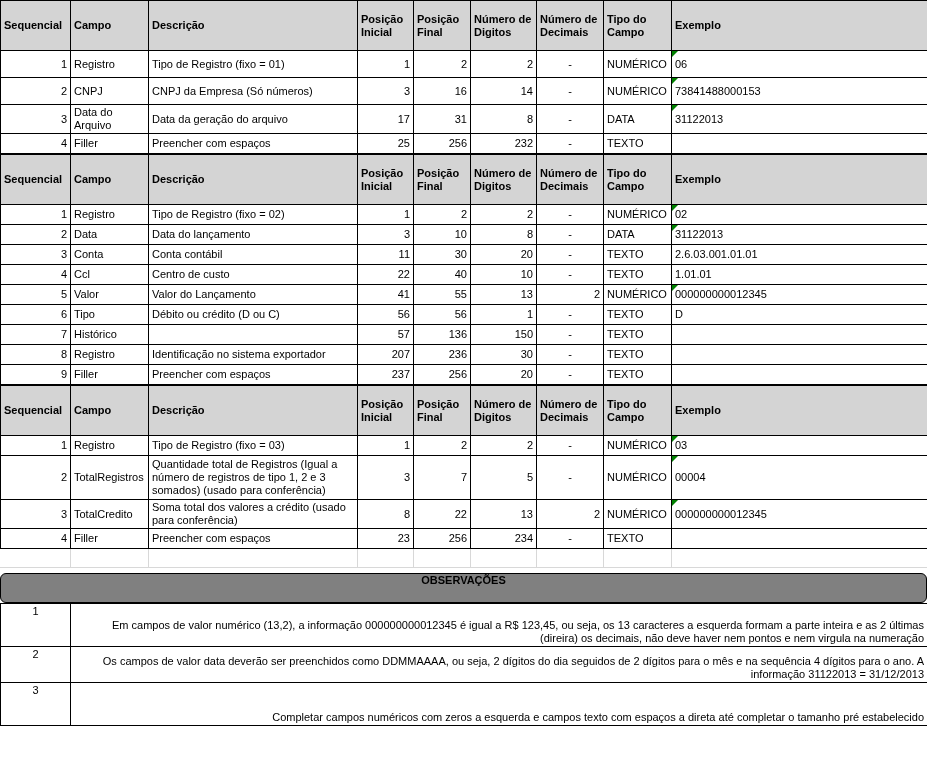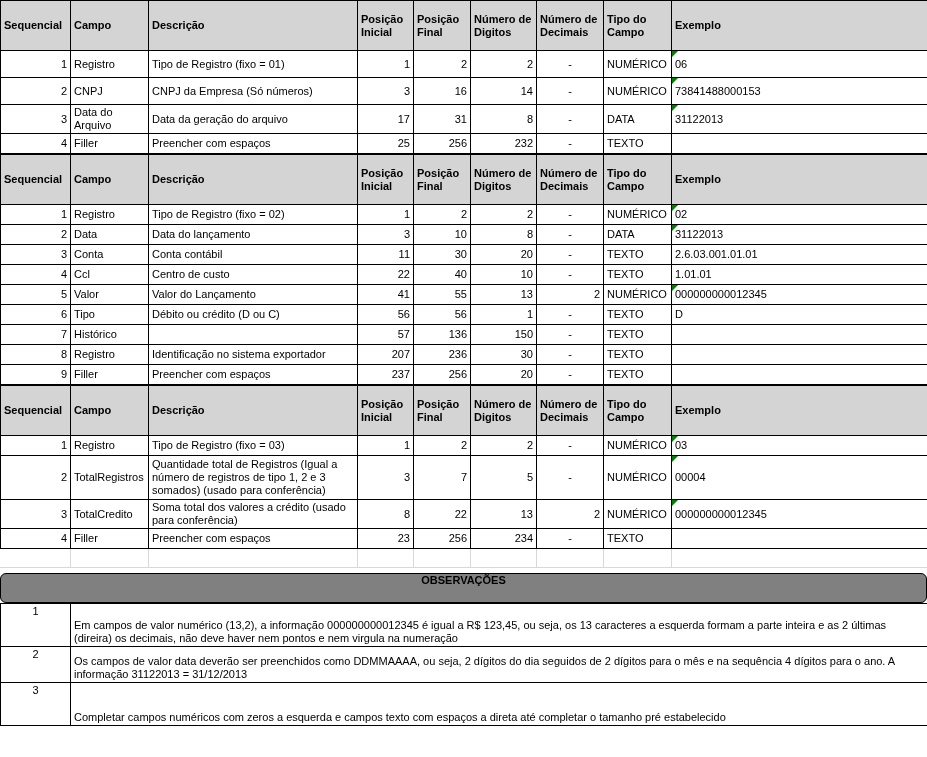--- a/index.html
+++ b/index.html
@@ -36,21 +36,21 @@
   .indicator {
     position: absolute; top: 0; left: 0; width: 0; height: 0;
     border-top: 6px solid #008000; border-right: 6px solid transparent;
   }
   .grid-row td { border: 1px solid #d8d8d8; border-top: none; height: 18px; background: #fff; }
   .grid-row td:first-child { border-left: none; }
   .gap { height: 5px; background: #fff; }
   .obs-title { height: 30px; line-height: 13px; border-bottom-width: 1px; border-radius: 6px; }
   .obs-table td { border: 1px solid #000; padding: 1px 3px; line-height: 13px; }
   .obs-num { text-align: center; vertical-align: top; }
-  .obs-text { vertical-align: bottom; padding-bottom: 2px; }
+  .obs-text { vertical-align: bottom; padding-bottom: 2px; text-align: right; }
   #obs-table tr:nth-child(1) { height: 43px; }
   #obs-table tr:nth-child(2) { height: 36px; }
   #obs-table tr:nth-child(3) { height: 43px; }
 </style>
 </head>
 <body>
 
 <div class="sheet">
 
   <section>

